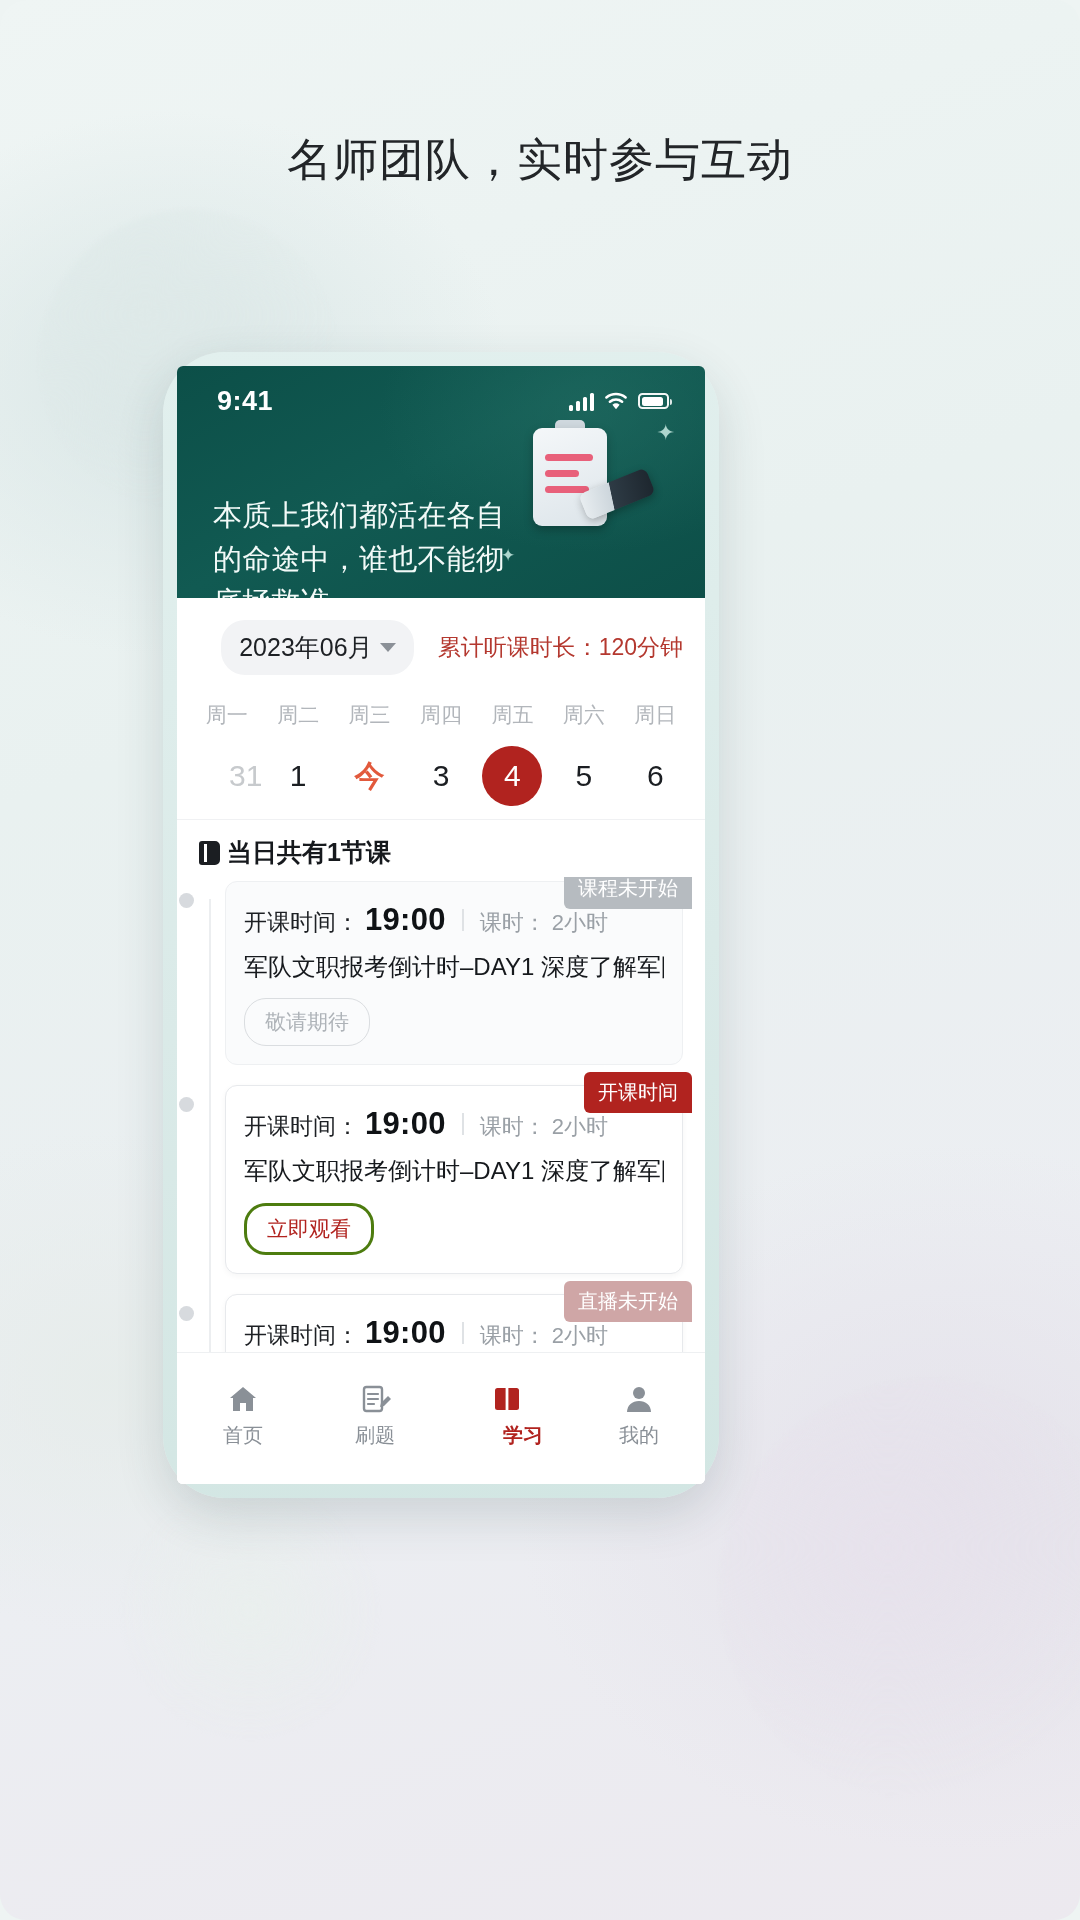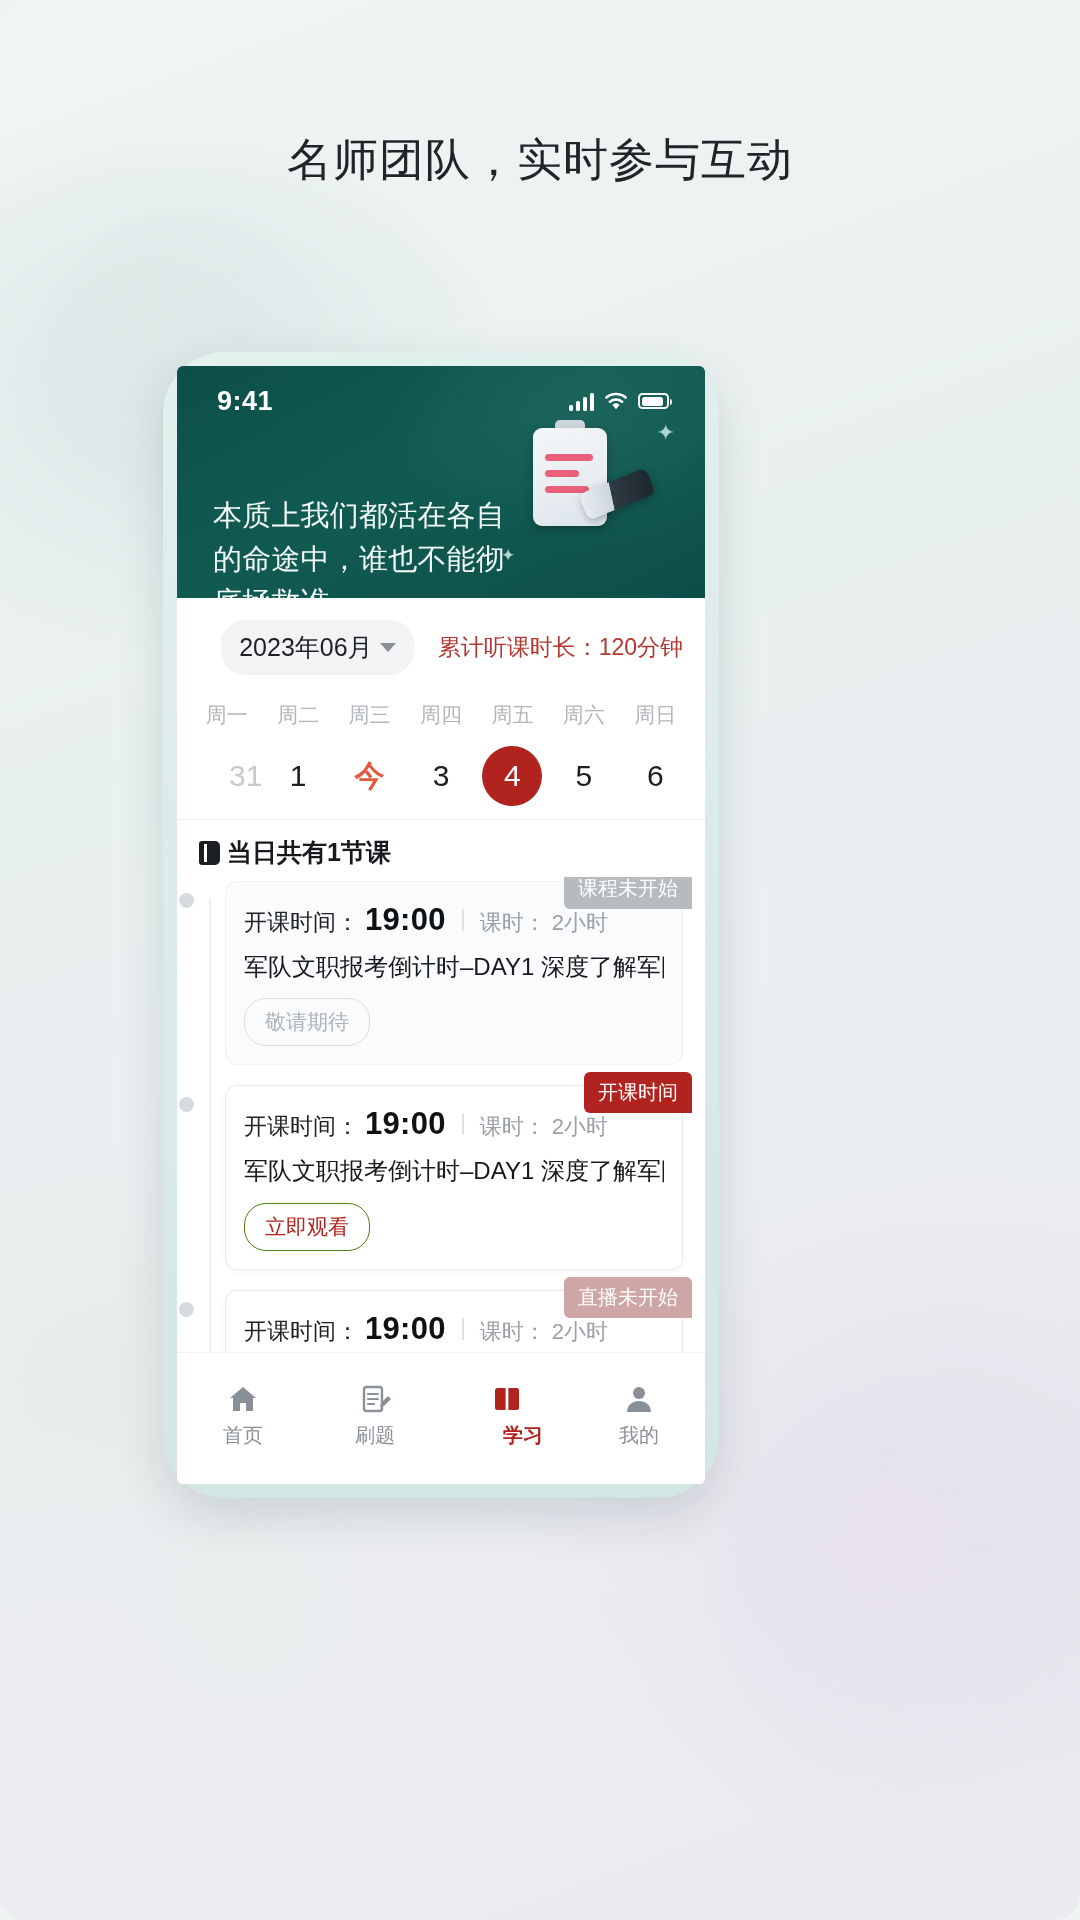--- a/index.html
+++ b/index.html
@@ -258,21 +258,21 @@
   .dur { font-size: 22px; color: #9aa0a6; }
   .card-title {
     margin-top: 13px; font-size: 24px; color: #16191d; line-height: 1.35;
     white-space: nowrap; overflow: hidden;
   }
   .card-btn {
     margin-top: 15px; display: inline-block;
     border-radius: 22px; padding: 9px 20px; font-size: 21px;
   }
   .card-btn.ghost { border: 1px solid #dadde0; color: #aeb3b8; }
-  .card-btn.primary { border: 1px solid #4d7c0f; color: #b1231f; }
+  .card-btn.primary { border: 3px solid #4d7c0f; color: #b1231f; }
   .badge {
     position: absolute; top: -14px; right: -10px;
     padding: 7px 14px; border-radius: 6px 6px 0 6px;
     font-size: 20px; color: #fff; white-space: nowrap;
   }
   .badge.grey { background: #b6bbc0; }
   .badge.red { background: #b1231f; }
   .badge.pink { background: #cfa6a6; }
 
   

